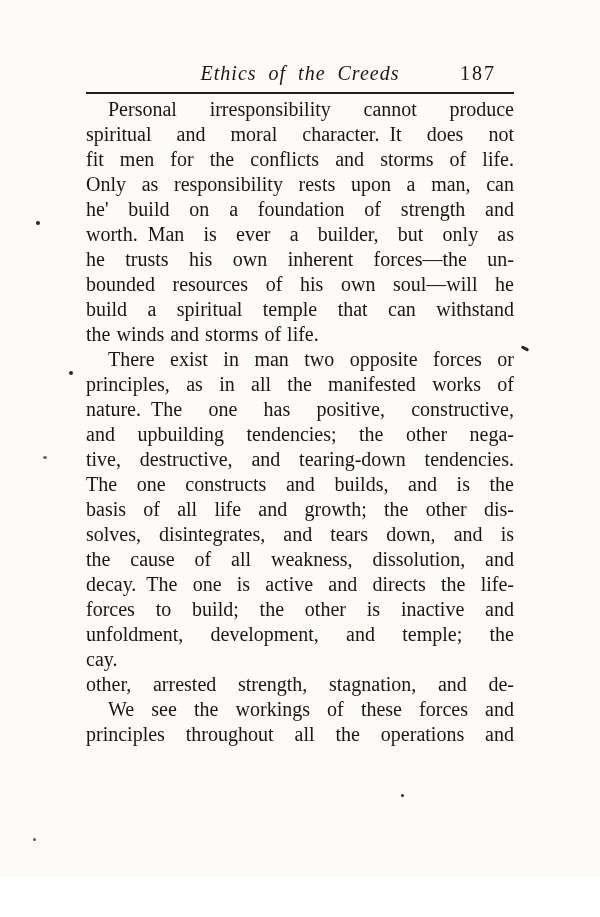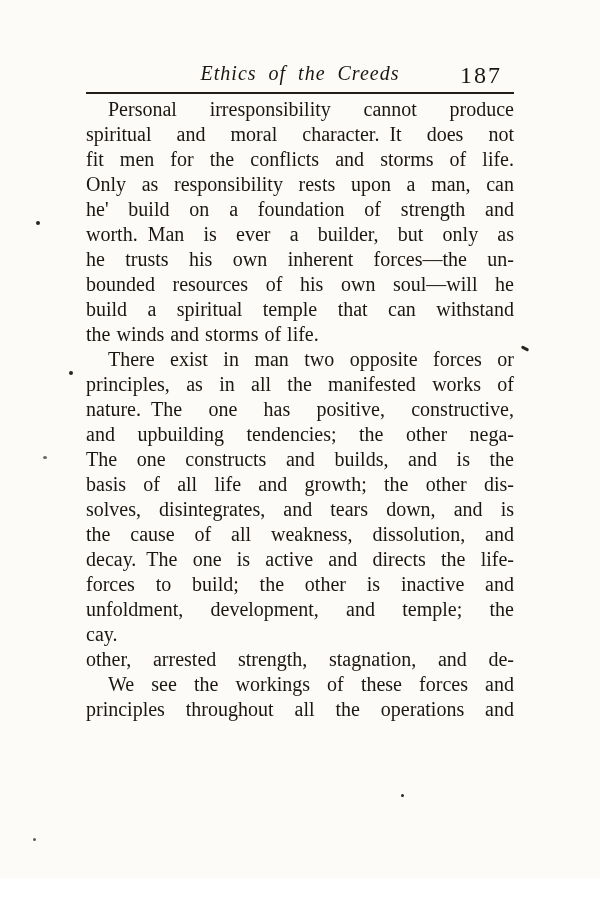--- a/index.html
+++ b/index.html
@@ -30,23 +30,23 @@
     transform: translateX(-50%);
     top: 0;
     font-style: italic;
     font-size: 20px;
     letter-spacing: 1px;
     word-spacing: 6px;
     white-space: nowrap;
   }
   .running-head .folio {
     position: absolute;
-    right: 12px;
+    right: 18px;
     top: 0;
-    font-size: 24px;
+    font-size: 20px;
     letter-spacing: 2px;
   }
   .body-text {
     padding-top: 3px;
     font-size: 20px;
     line-height: 25px;
   }
   .para { margin: 0; }
   .ln {
     display: block;
@@ -97,20 +97,21 @@
         <span class="ln">bounded resources of his own soul—will he</span>
         <span class="ln">build a spiritual temple that can withstand</span>
         <span class="ln end">the winds and storms of life.</span>
       </p>
 
       <p class="para">
         <span class="ln first">There exist in man two opposite forces or</span>
         <span class="ln">principles, as in all the manifested works of</span>
         <span class="ln">nature. The one has positive, constructive,</span>
         <span class="ln">and upbuilding tendencies; the other nega-</span>
+        <span class="ln">tive, destructive, and tearing-down tendencies.</span>
         <span class="ln">The one constructs and builds, and is the</span>
         <span class="ln">basis of all life and growth; the other dis-</span>
         <span class="ln">solves, disintegrates, and tears down, and is</span>
         <span class="ln">the cause of all weakness, dissolution, and</span>
         <span class="ln">decay. The one is active and directs the life-</span>
         <span class="ln">forces to build; the other is inactive and</span>
         <span class="ln">unfoldment, development, and temple; the</span>
         <span class="ln end">cay.</span>
         <span class="ln">other, arrested strength, stagnation, and de-</span>
       </p>

